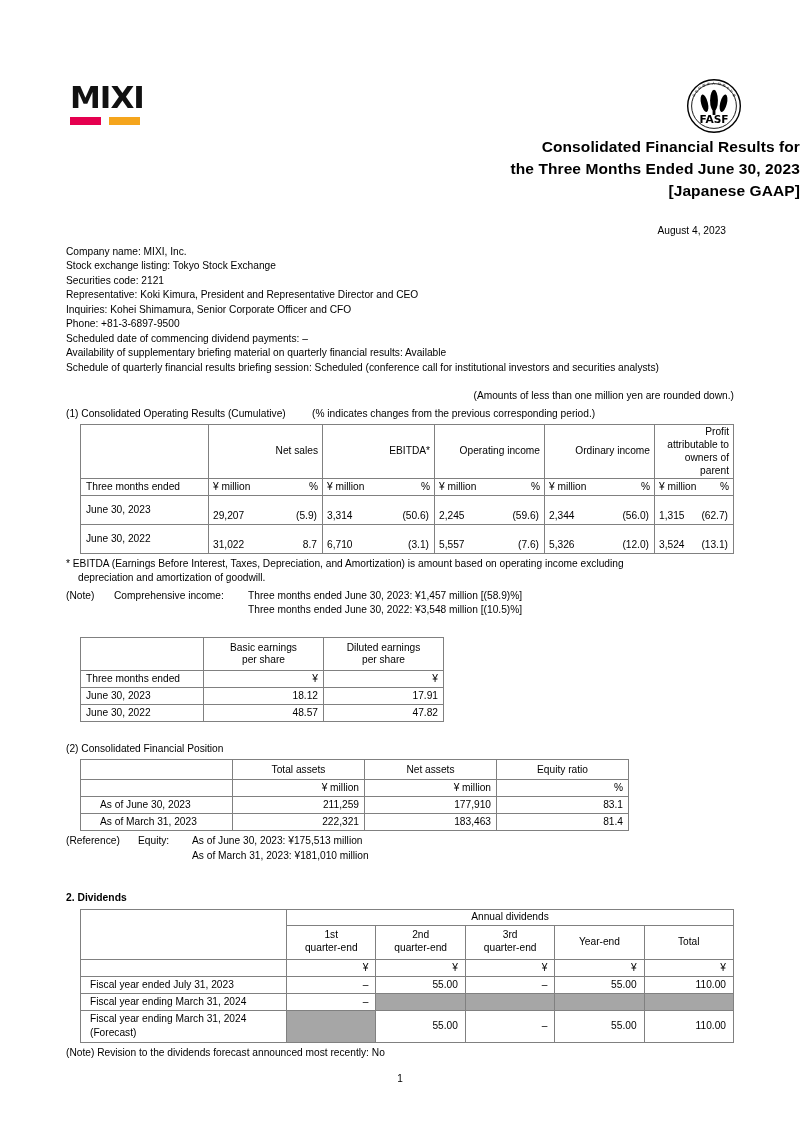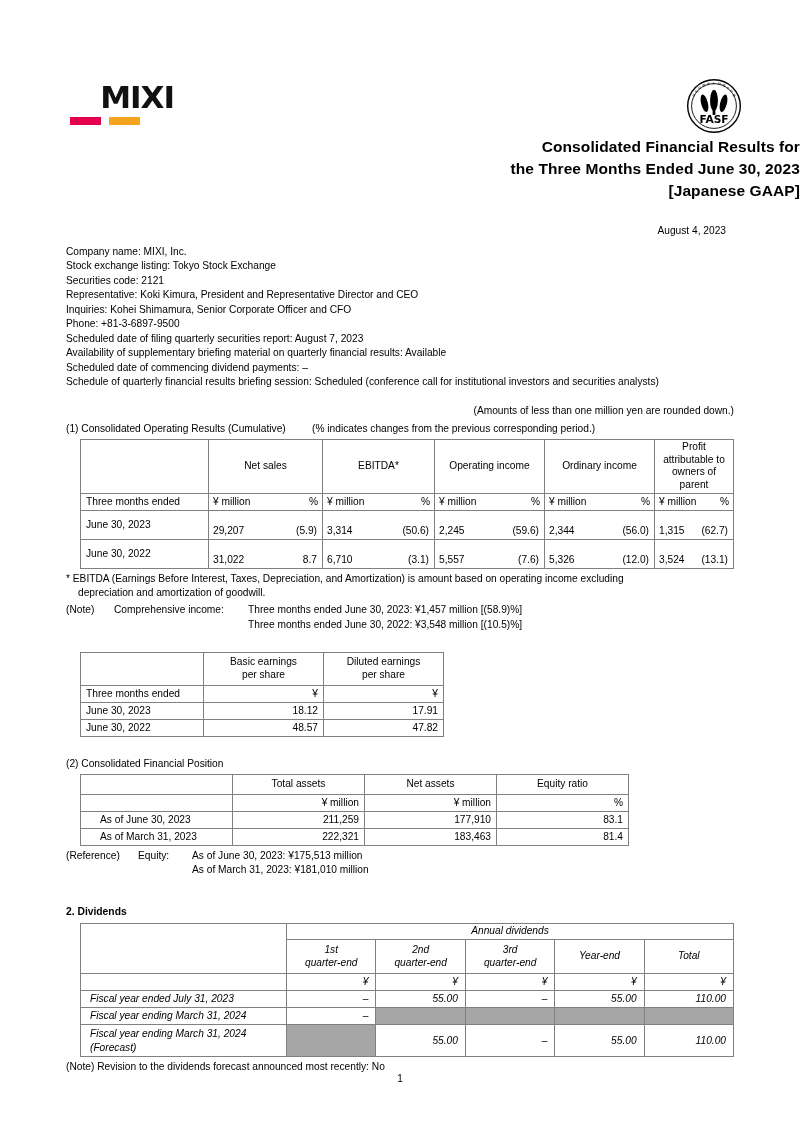--- a/index.html
+++ b/index.html
@@ -23,21 +23,20 @@
   
   .masthead {
     position: relative;
     height: 120px;
   }
   .logo {
     position: absolute;
     left: 70px;
     top: 82px;
     width: 104px;
-    text-align: right;
   }
   .logo-word {
     font-family: "DejaVu Sans", sans-serif;
     font-weight: 700;
     font-size: 31px;
     letter-spacing: -1px;
     line-height: 1;
     color: #111111;
   }
   .logo-bars {
@@ -106,21 +105,21 @@
     border-collapse: collapse;
     font-size: 10.2px;
   }
   table td, table th {
     border: 1px solid #808080;
     padding: 1px 4px;
     font-weight: 400;
     vertical-align: middle;
   }
   .tbl-main { width: 100%; margin-left: 14px; width: calc(100% - 14px); }
-  .tbl-main .hcell { text-align: center; height: 44px; line-height: 1.25; }
+  .tbl-main .hcell { text-align: right; height: 44px; line-height: 1.25; }
   .tbl-main td.unit { height: 17px; }
   .tbl-main td.lbl { text-align: left; white-space: nowrap; padding-left: 5px; }
   .tbl-main td.num { text-align: right; padding-right: 5px; }
   .unit-pair {
     display: flex;
     justify-content: space-between;
   }
   .num-pair {
     display: flex;
     justify-content: space-between;
@@ -137,21 +136,21 @@
   .tbl-eps td.lbl { text-align: left; white-space: nowrap; padding-left: 5px; width: 123px; }
   .tbl-eps td.num { text-align: right; padding-right: 5px; width: 120px; }
 
   .tbl-fin { margin-left: 14px; margin-top: 3px; }
   .tbl-fin td { height: 17px; }
   .tbl-fin td.hcell { text-align: center; height: 20px; }
   .tbl-fin td.lbl { text-align: left; white-space: nowrap; padding-left: 19px; width: 152px; }
   .tbl-fin td.num { text-align: right; padding-right: 5px; width: 132px; }
 
   .tbl-div { margin-left: 14px; margin-top: 4px; }
-  .tbl-div td { height: 15px; font-style: italic; }
+  .tbl-div td { height: 15px; }
   .tbl-div td.hcell { text-align: center; line-height: 1.25; }
   .tbl-div td.lbl { text-align: left; padding-left: 9px; width: 211px; }
   .tbl-div td.num { text-align: right; padding-right: 7px; width: 91px; }
   .tbl-div td.shaded { background: #a6a6a6; }
   .gap-md { height: 20px; }
   .gap-lg { height: 28px; }
 
   .pagenum {
     position: absolute;
     left: 0; right: 0;
@@ -210,23 +209,22 @@
 
     <div class="date-line">August 4, 2023</div>
 
     <div class="meta-wrap">
       <div>Company name: MIXI, Inc.</div>
       <div>Stock exchange listing: Tokyo Stock Exchange</div>
       <div>Securities code: 2121</div>
       <div>Representative: Koki Kimura, President and Representative Director and CEO</div>
       <div>Inquiries: Kohei Shimamura, Senior Corporate Officer and CFO</div>
       <div>Phone: +81-3-6897-9500</div>
-      <div>Scheduled date of filing quarterly securities report: August 7, 2023</div>
+      <div>Scheduled date of commencing dividend payments: –</div>
       <div>Availability of supplementary briefing material on quarterly financial results: Available</div>
-      <div>Scheduled date of commencing dividend payments: –</div>
       <div>Schedule of quarterly financial results briefing session: Scheduled (conference call for institutional investors and securities analysts)</div>
     </div>
 
     <div class="rounded-note">(Amounts of less than one million yen are rounded down.)</div>
 
     <div class="sub-head-row">
       <div class="left">(1) Consolidated Operating Results (Cumulative)</div>
       <div class="right">(% indicates changes from the previous corresponding period.)</div>
     </div>
 

